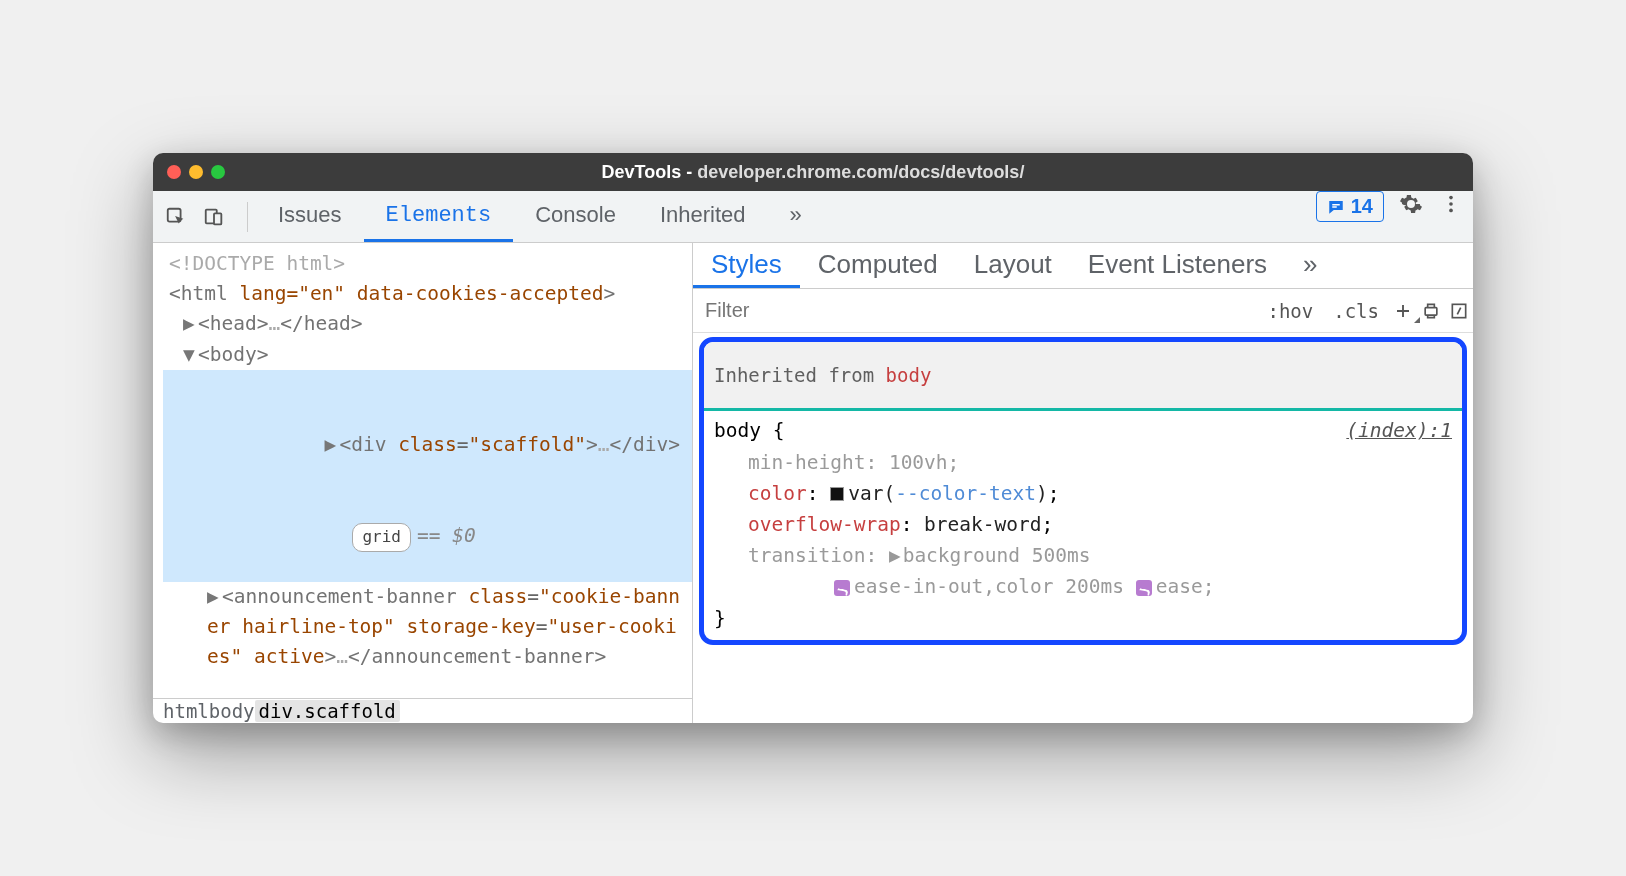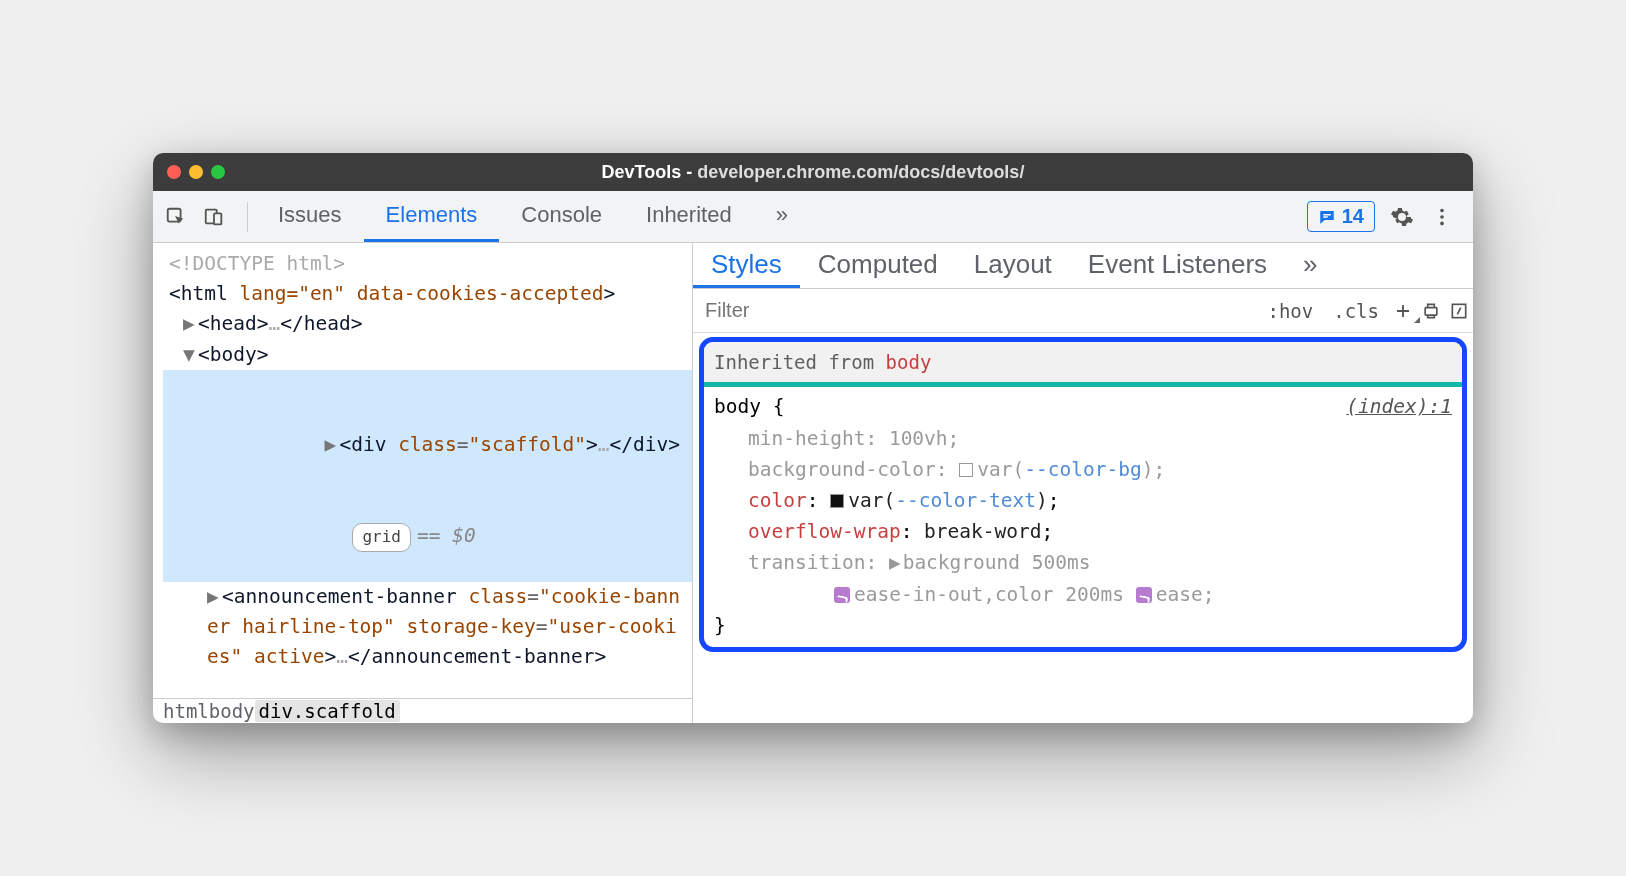--- a/index.html
+++ b/index.html
@@ -54,23 +54,23 @@
 .tabs { display: flex; align-items: stretch; }
 .tab {
   display: flex;
   align-items: center;
   padding: 0 22px;
   font-size: 22px;
   color: #5f6368;
   cursor: pointer;
   border-bottom: 3px solid transparent;
 }
-.tab.active { color: #1a73e8; border-bottom-color: #1a73e8; }
+.tab.active { color: #1a73e8; border-bottom-color: #1a73e8; font-family: Liberation Mono, monospace; }
 .spacer { flex: 1; }
-.tool-right { display: flex; align-items: center; gap: 14px; padding-right: 18px; }
+.tool-right { display: flex; align-items: flex-start; gap: 14px; padding-right: 9px; }
 .issues-badge {
   display: inline-flex;
   align-items: center;
   gap: 6px;
   border: 1.5px solid #1a73e8;
   border-radius: 4px;
   padding: 3px 10px;
   color: #1a73e8;
   font-size: 20px;
   font-weight: 600;
@@ -86,21 +86,21 @@
   padding: 6px 0 6px 10px;
   overflow: hidden;
 }
 .dom-line { white-space: pre-wrap; word-break: break-all; padding: 0 6px; }
 .indent1 { padding-left: 20px; }
 .indent2 { padding-left: 44px; }
 .indent3 { padding-left: 72px; position: relative; }
 .selected { background: #cfe8fd; }
 .disclosure { color: #777; display: inline-block; width: 15px; }
 .c-gray { color: #aaa; }
-.c-tag { color: #0f172a; }
+.c-tag { color: #737373; }
 .c-attr { color: #994500; }
 .c-eq { color: #666; }
 .badge-grid {
   display: inline-block;
   border: 1px solid #aaa;
   border-radius: 10px;
   padding: 1px 9px;
   font-size: 16px;
   background: #fff;
   color: #444;
@@ -163,22 +163,22 @@
   position: relative;
 }
 .highlighted-block {
   border: 5px solid #1447ff;
   border-radius: 14px;
   margin: 4px 6px 6px 6px;
   overflow: hidden;
 }
 .inherited-header {
   background: #f1f1f1;
-  border-bottom: 5px solid #14b8a6;
-  padding: 5px 10px;
+  border-bottom: 3px solid #14b8a6;
+  padding: 18px 10px;
   color: #5f5f5f;
   font-size: 19px;
 }
 .inherited-header .sel-body { color: #c63f3f; font-family: Menlo, monospace; }
 .rule { padding: 4px 10px 6px 10px; }
 .rule-head { display: flex; justify-content: space-between; }
 .selector { color: #000; }
 .src-link { color: #555; text-decoration: underline; font-style: italic; cursor: pointer; margin-left: 25px; }
 .decl { padding-left: 34px; }
 .prop { color: #c63f3f; }
@@ -323,21 +323,20 @@
         <div class="highlighted-block">
           <div class="inherited-header">
             <span>Inherited from </span><span class="sel-body">body</span>
           </div>
           <div class="rule">
             <div class="rule-head">
               <span><span class="selector">body</span> {</span>
               <span class="src-link">(index):1</span>
             </div>
             <div class="decl"><span class="prop-gray">min-height</span><span class="val-gray">: </span><span class="val-gray">100vh</span><span class="val-gray">;</span></div>
-            <div class="decl"><span class="prop-gray">background-color</span><span class="val-gray">: </span><span class="swatch bg"></span><span class="varfn">var(</span><span class="varname">--color-bg</span><span class="varfn">)</span><span class="val-gray">;</span></div>
             <div class="decl"><span class="prop">color</span>: <span class="swatch text"></span><span class="val">var(</span><span class="varname">--color-text</span><span class="val">)</span>;</div>
             <div class="decl"><span class="prop">overflow-wrap</span>: <span class="val">break-word</span>;</div>
             <div class="decl"><span class="prop-gray">transition</span><span class="val-gray">: </span><span class="expander-tri">▶</span><span class="val-gray">background 500ms</span></div>
             <div class="decl" style="padding-left:120px"><span class="curve-swatch"></span><span class="val-gray">ease-in-out,color 200ms </span><span class="curve-swatch"></span><span class="val-gray">ease</span><span class="val-gray">;</span></div>
             <div>}</div>
           </div>
         </div>
       </div>
     </div>
 

